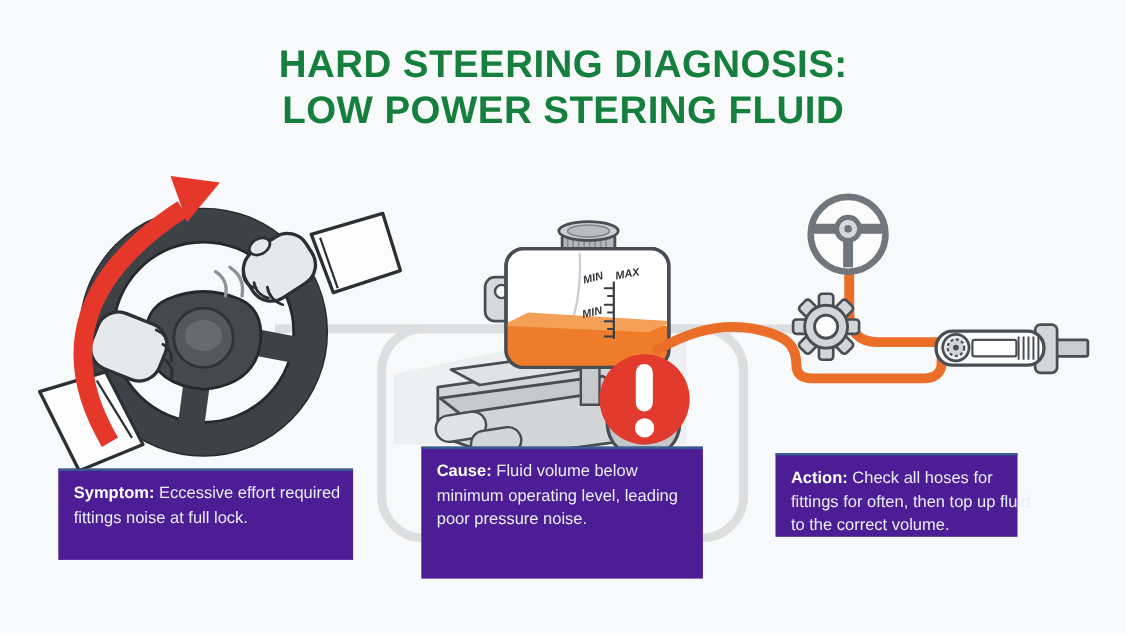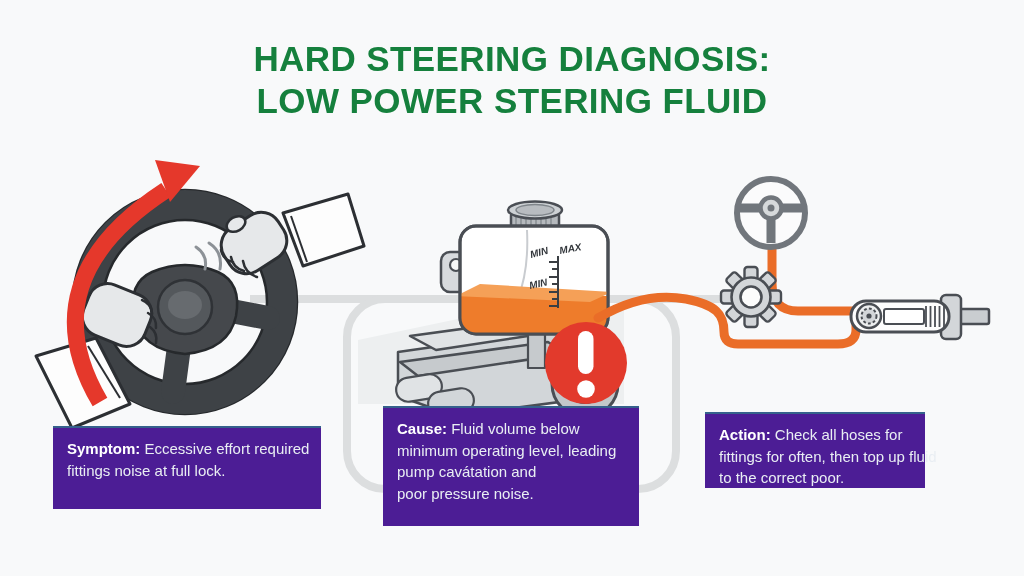--- a/index.html
+++ b/index.html
@@ -160,23 +160,22 @@
   </div>
 
   <div class="infobox" id="box-symptom">
     <div class="ln"><b>Symptom:</b> <span>Eccessive effort required</span></div>
     <div class="ln">fittings noise at full lock.</div>
   </div>
 
   <div class="infobox" id="box-cause">
     <div class="ln"><b>Cause:</b> <span>Fluid volume below</span></div>
     <div class="ln">minimum operating level, leading</div>
-    <div class="ln">pump cavátation and</div>
     <div class="ln">poor pressure noise.</div>
   </div>
 
   <div class="infobox" id="box-action">
     <div class="ln"><b>Action:</b> <span>Check all hoses for</span></div>
     <div class="ln">fittings for often, then top up fluid</div>
-    <div class="ln">to the correct poor.</div>
+    <div class="ln">to the correct volume.</div>
   </div>
 
 </div>
 
 </body></html>

